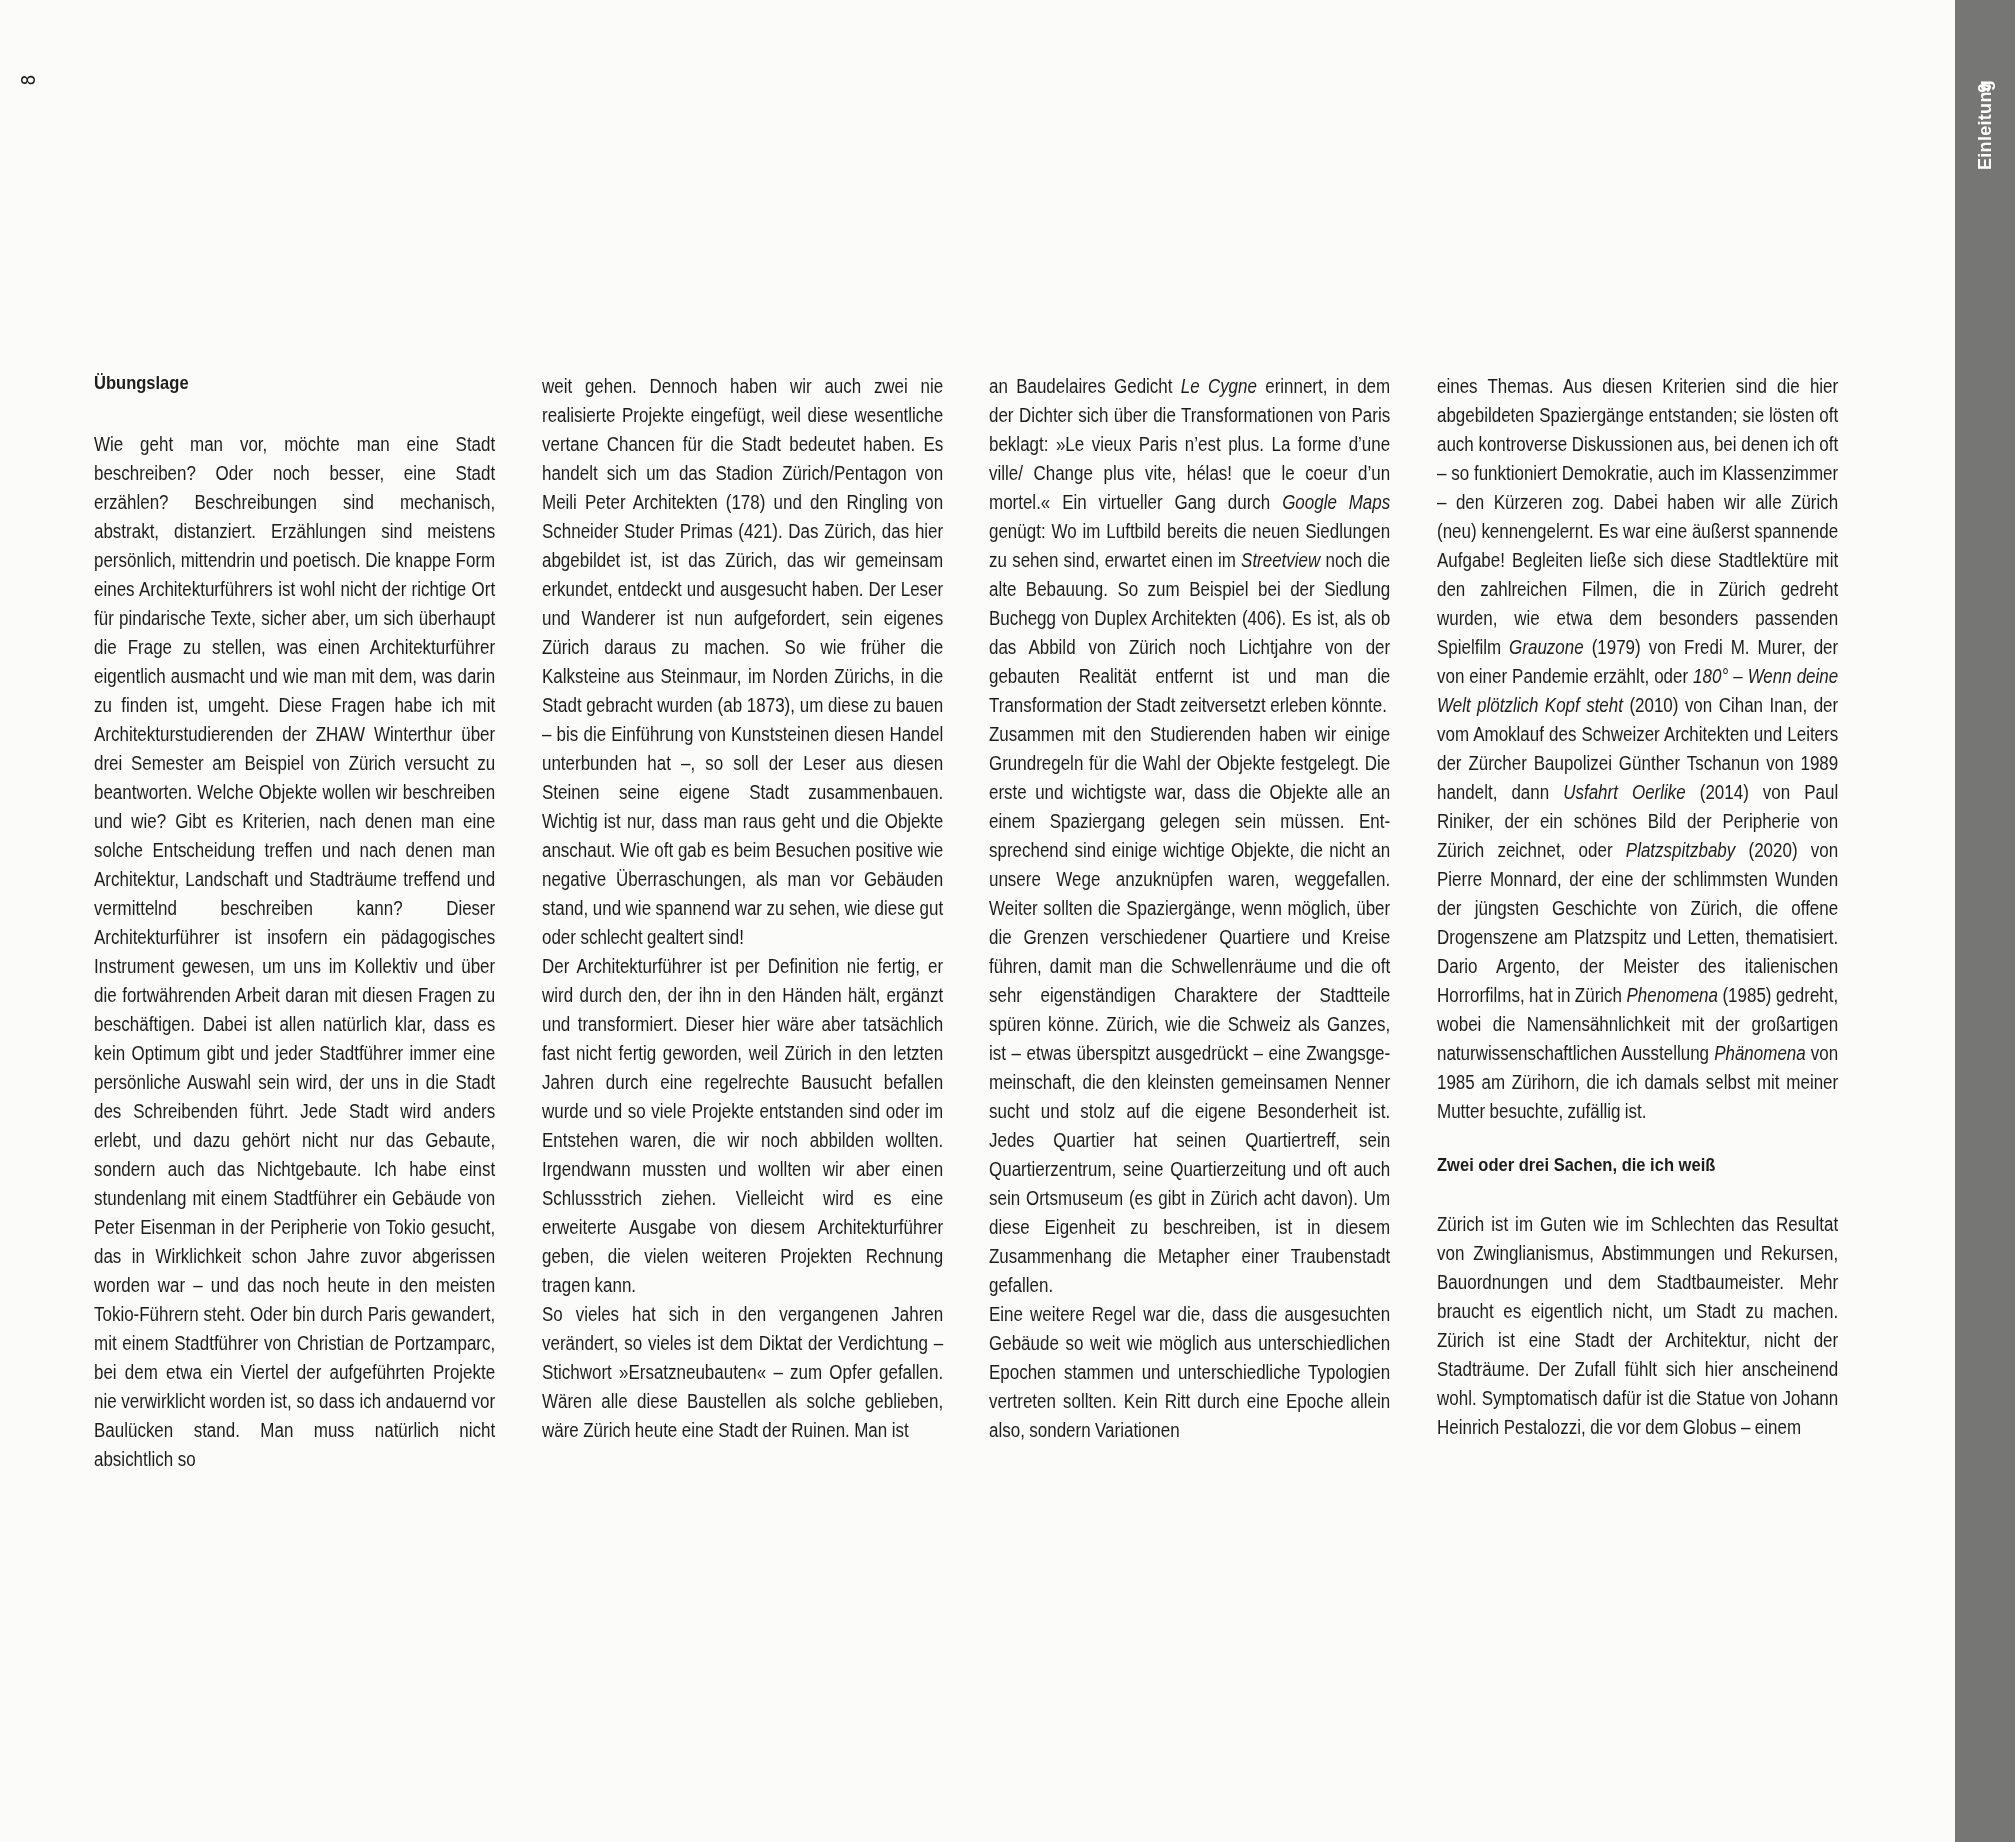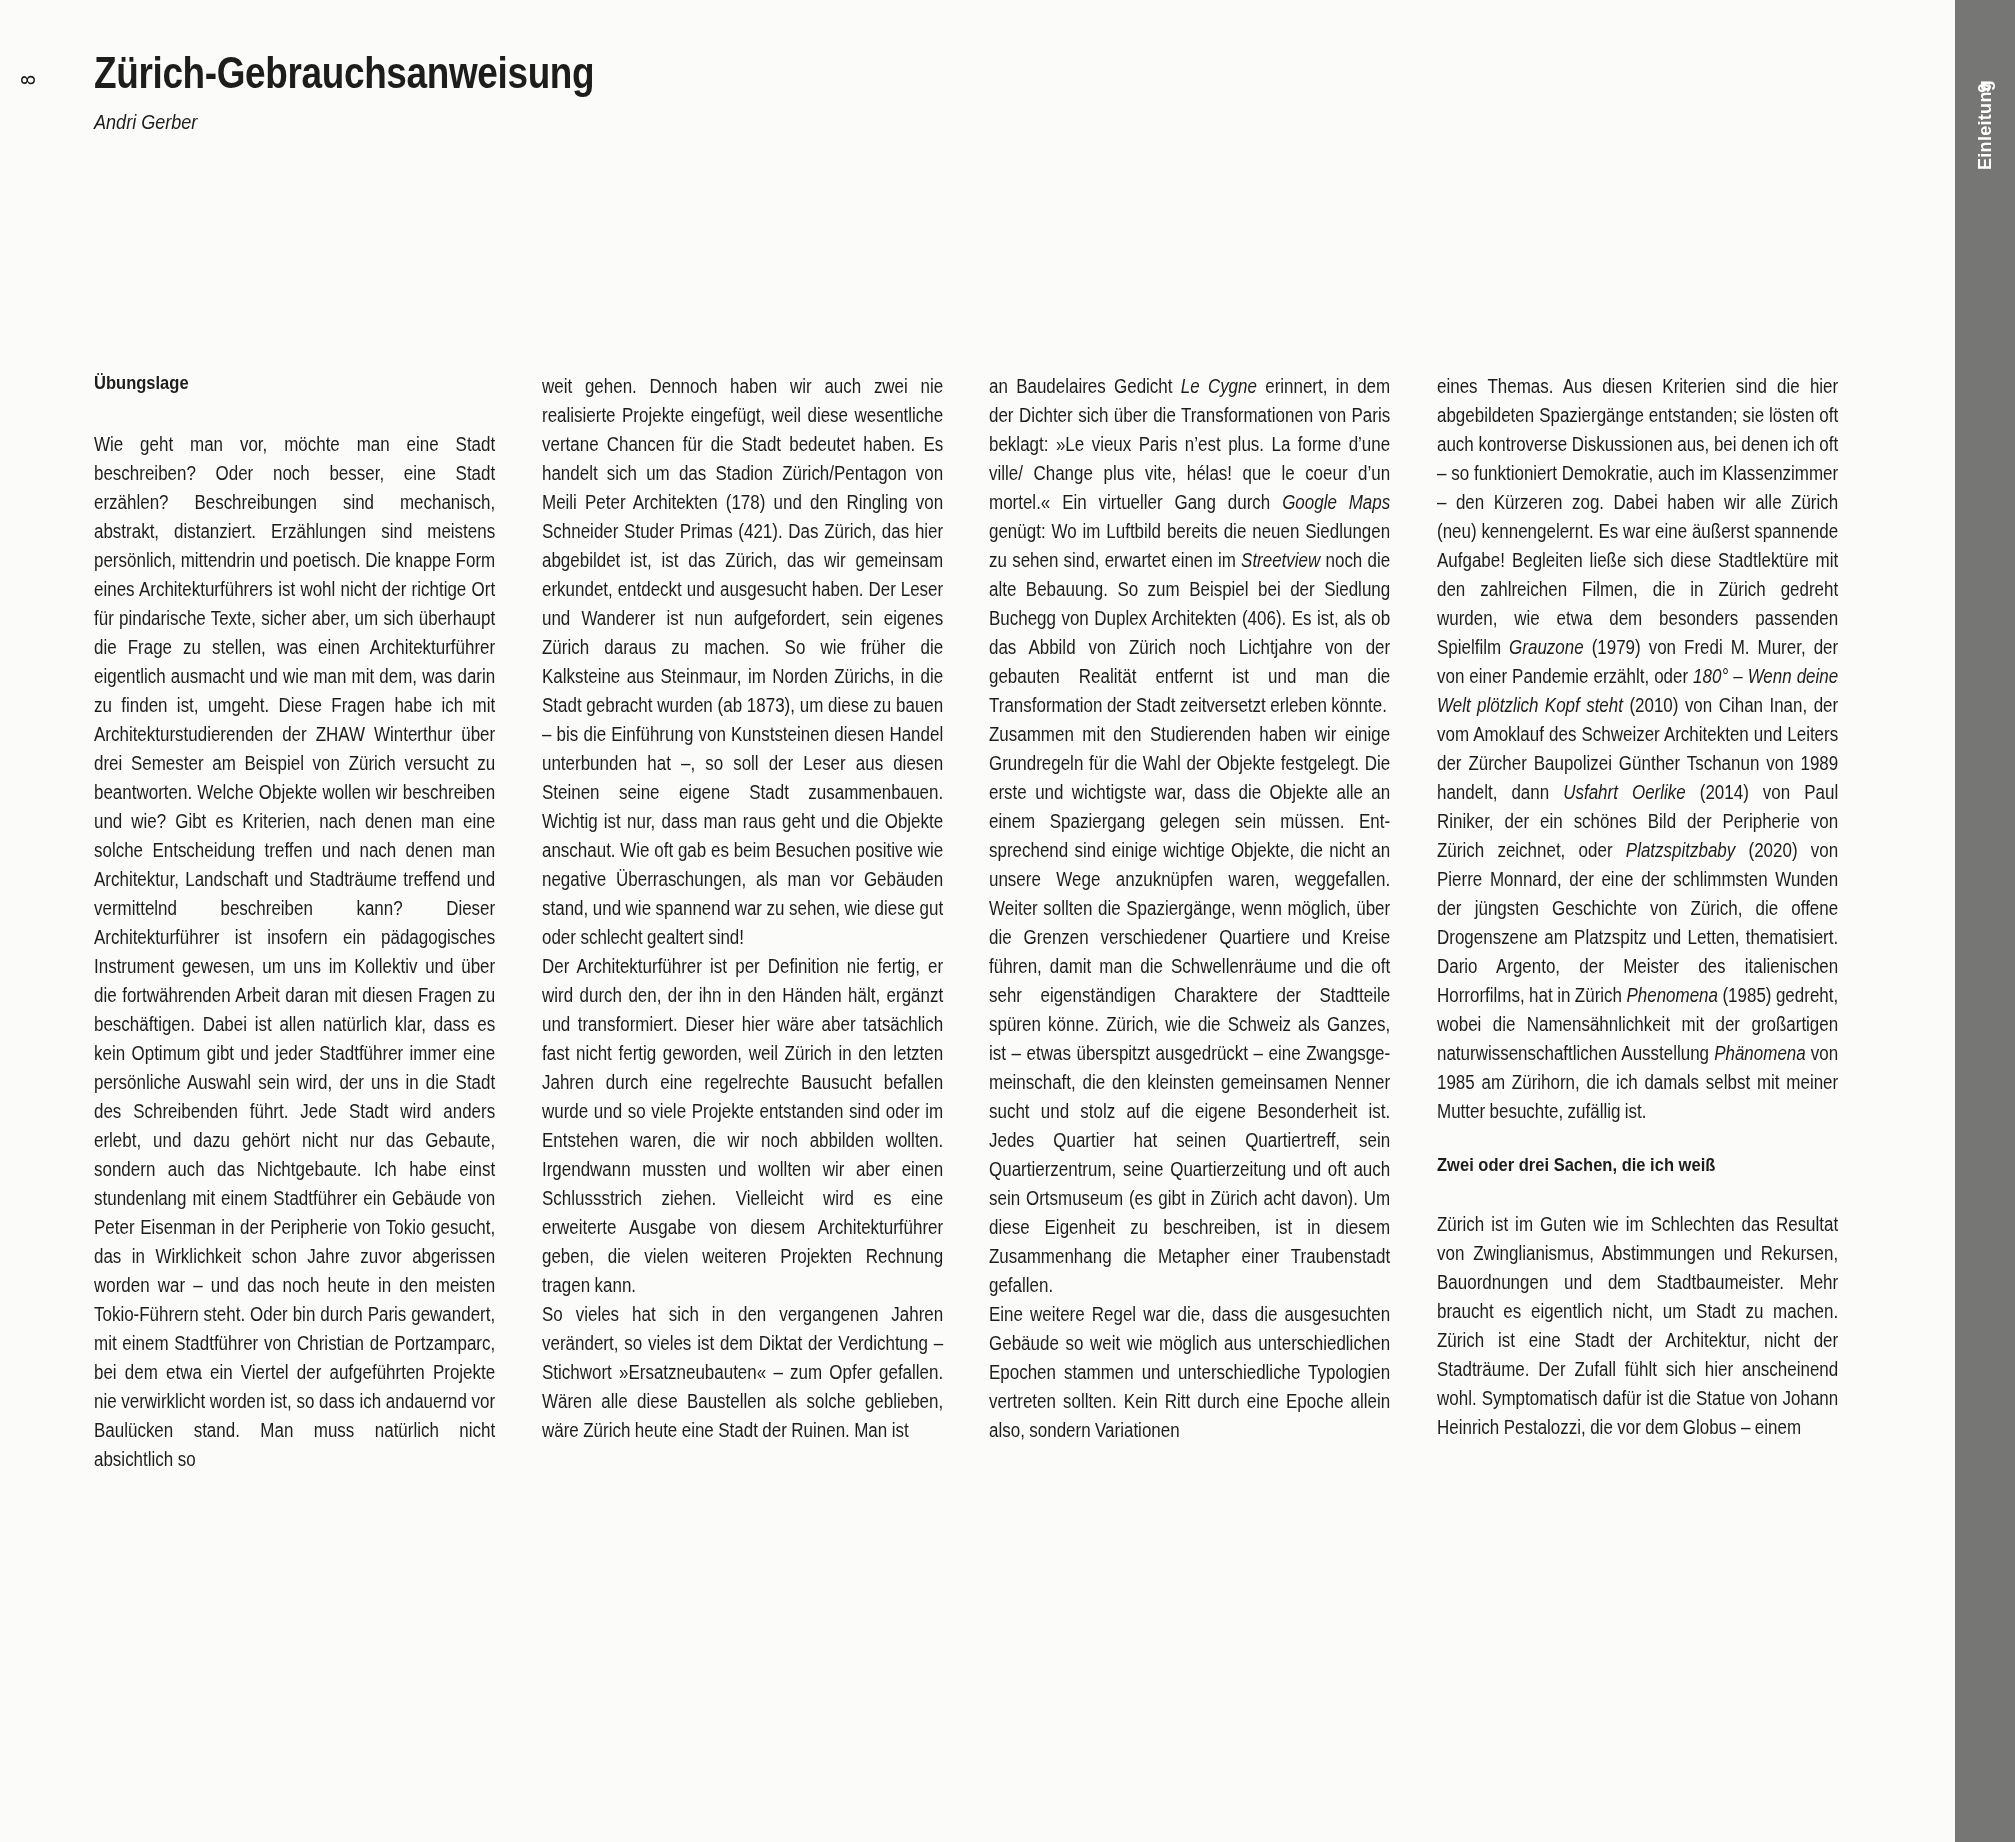--- a/index.html
+++ b/index.html
@@ -156,24 +156,20 @@
     white-space: nowrap;
   }
 </style>
 </head>
 <body>
 
 <div class="page">
 
   <div class="folio-left">8</div>
 
-  <div class="header">
-    <h1 class="article-title">Zürich-Gebrauchsanweisung</h1>
-    <div class="article-author">Andri Gerber</div>
-  </div>
 
   <div class="body-area">
 
     <div class="col">
       <h2 class="section-head">Übungslage</h2>
       <p class="para">Wie geht man vor, möchte man eine Stadt beschreiben? Oder noch besser, eine Stadt erzählen? Beschreibungen sind mecha­nisch, abstrakt, distanziert. Erzählun­gen sind meistens persönlich, mittendrin und poetisch. Die knappe Form eines Ar­chitekturführers ist wohl nicht der richti­ge Ort für pindarische Texte, sicher aber, um sich überhaupt die Frage zu stellen, was einen Architekturführer eigentlich ausmacht und wie man mit dem, was darin zu finden ist, umgeht. Diese Fragen habe ich mit Architekturstudierenden der ZHAW Winterthur über drei Semester am Beispiel von Zürich versucht zu beantworten. Wel­che Objekte wollen wir beschreiben und wie? Gibt es Kriterien, nach denen man eine solche Entscheidung treffen und nach denen man Architektur, Landschaft und Stadträume treffend und vermittelnd be­schreiben kann? Dieser Architekturführer ist insofern ein pädagogisches Instrument gewesen, um uns im Kollektiv und über die fortwährenden Arbeit daran mit die­sen Fragen zu beschäftigen. Dabei ist al­len natürlich klar, dass es kein Optimum gibt und jeder Stadtführer immer eine per­sönliche Auswahl sein wird, der uns in die Stadt des Schreibenden führt. Jede Stadt wird anders erlebt, und dazu gehört nicht nur das Gebaute, sondern auch das Nicht­gebaute. Ich habe einst stundenlang mit einem Stadtführer ein Gebäude von Peter Eisenman in der Peripherie von Tokio ge­sucht, das in Wirklichkeit schon Jahre zu­vor abgerissen worden war – und das noch heute in den meisten Tokio-Führern steht. Oder bin durch Paris gewandert, mit einem Stadtführer von Christian de Portzamparc, bei dem etwa ein Viertel der aufgeführten Projekte nie verwirklicht worden ist, so dass ich andauernd vor Baulücken stand. Man muss natürlich nicht absichtlich so</p>
     </div>
 
     <div class="col">
       <p class="para">weit gehen. Dennoch haben wir auch zwei nie realisierte Projekte eingefügt, weil diese wesentliche vertane Chancen für die Stadt bedeutet haben. Es handelt sich um das Stadion Zürich/Pentagon von Meili Peter Architekten (178) und den Ringling von Schneider Studer Primas (421). Das Zürich, das hier abgebildet ist, ist das Zürich, das wir gemeinsam erkundet, ent­deckt und ausgesucht haben. Der Leser und Wanderer ist nun aufgefordert, sein eigenes Zürich daraus zu machen. So wie früher die Kalksteine aus Steinmaur, im Norden Zürichs, in die Stadt gebracht wur­den (ab 1873), um diese zu bauen – bis die Einführung von Kunststeinen diesen Han­del unterbunden hat –, so soll der Leser aus diesen Steinen seine eigene Stadt zu­sammenbauen. Wichtig ist nur, dass man raus geht und die Objekte anschaut. Wie oft gab es beim Besuchen positive wie ne­gative Überraschungen, als man vor Ge­bäuden stand, und wie spannend war zu sehen, wie diese gut oder schlecht ge­altert sind!</p>

